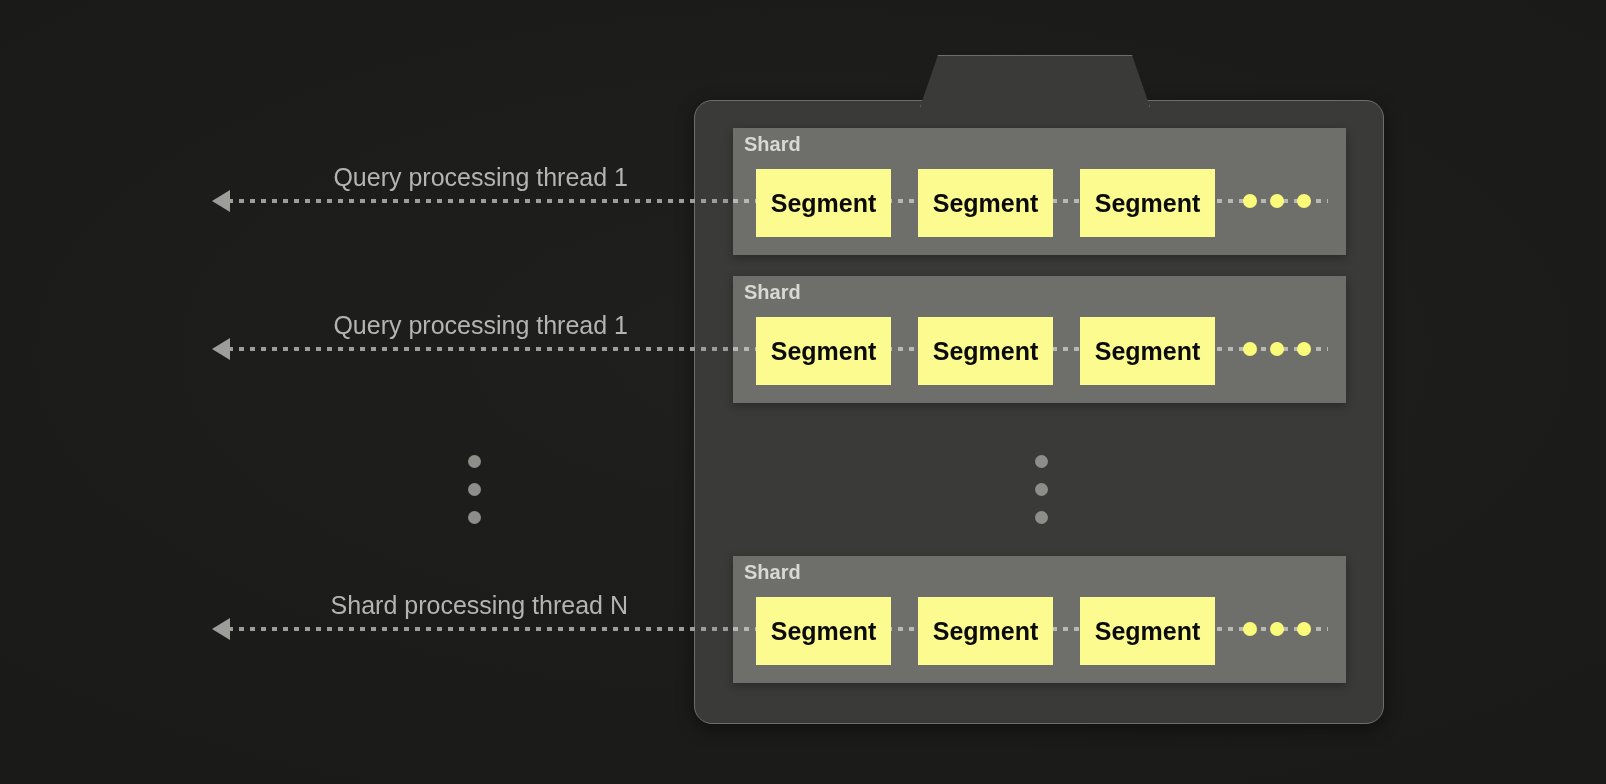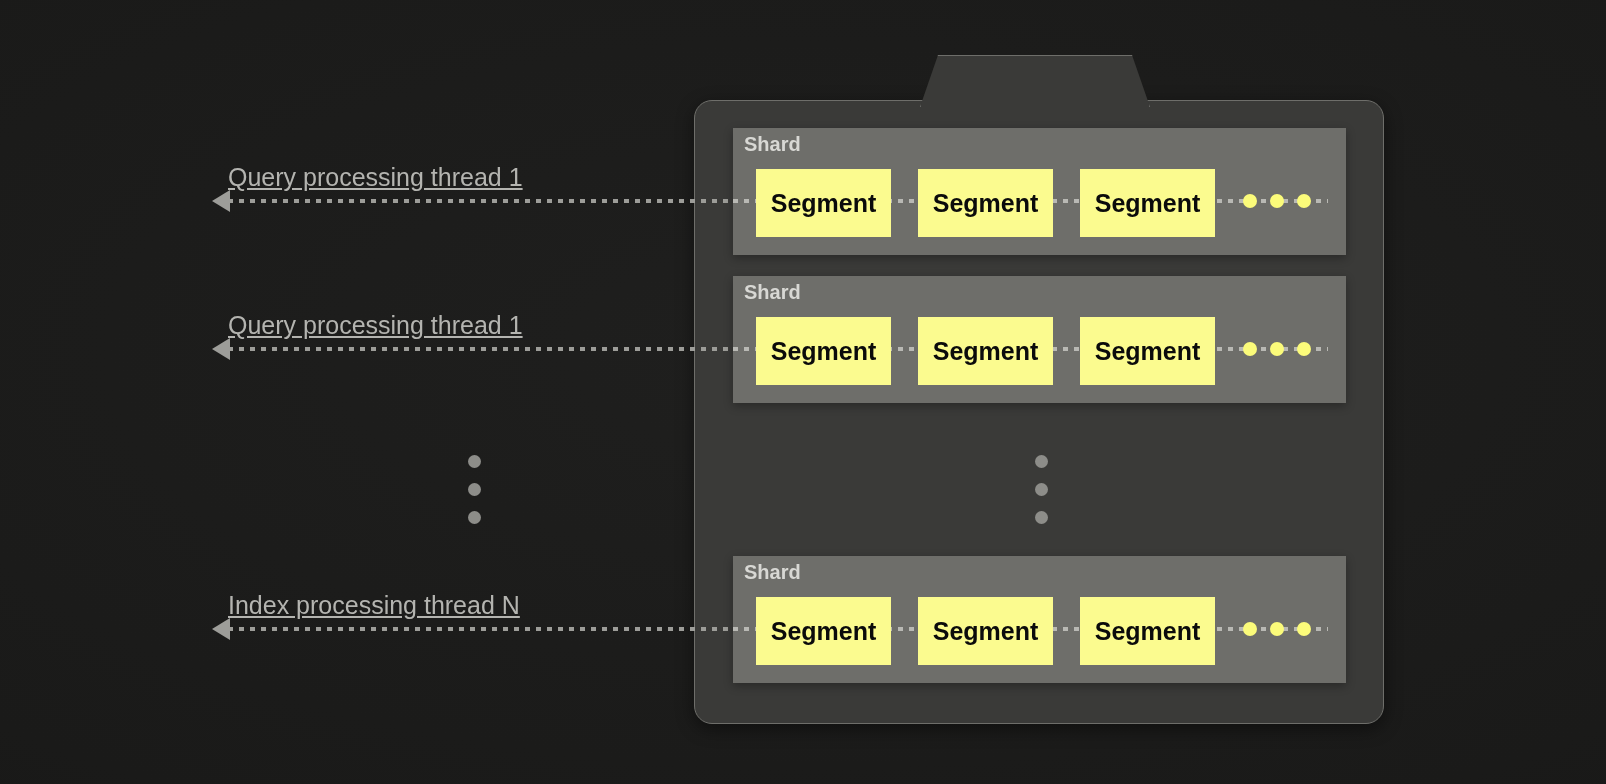--- a/index.html
+++ b/index.html
@@ -137,22 +137,21 @@
     height: 0;
     border-top: 11px solid transparent;
     border-bottom: 11px solid transparent;
     border-right: 18px solid #9d9d99;
   }
   .thread-label {
     position: absolute;
     color: #b4b4b0;
     font-size: 25px;
     white-space: nowrap;
-    text-align: left;
-    text-decoration: underline;
+    text-align: right;
   }
 
   
   .vdots {
     position: absolute;
     display: flex;
     flex-direction: column;
     gap: 15px;
   }
   .vdots span {
@@ -173,21 +172,21 @@
   <div class="index-tab"></div>
 
   <div class="thread-label" style="left:228px; top:163px; width:400px;">Query processing thread 1</div>
   <div class="thread-arrowhead" style="top:190px;"></div>
   <div class="thread-line" style="top:199px; width:513px;"></div>
 
   <div class="thread-label" style="left:228px; top:311px; width:400px;">Query processing thread 1</div>
   <div class="thread-arrowhead" style="top:338px;"></div>
   <div class="thread-line" style="top:347px; width:513px;"></div>
 
-  <div class="thread-label" style="left:228px; top:591px; width:400px;">Index processing thread N</div>
+  <div class="thread-label" style="left:228px; top:591px; width:400px;">Shard processing thread N</div>
   <div class="thread-arrowhead" style="top:618px;"></div>
   <div class="thread-line" style="top:627px; width:513px;"></div>
 
   <div class="vdots" style="left:468px; top:455px;">
     <span></span>
     <span></span>
     <span></span>
   </div>
 
   <div class="vdots" style="left:1035px; top:455px;">

